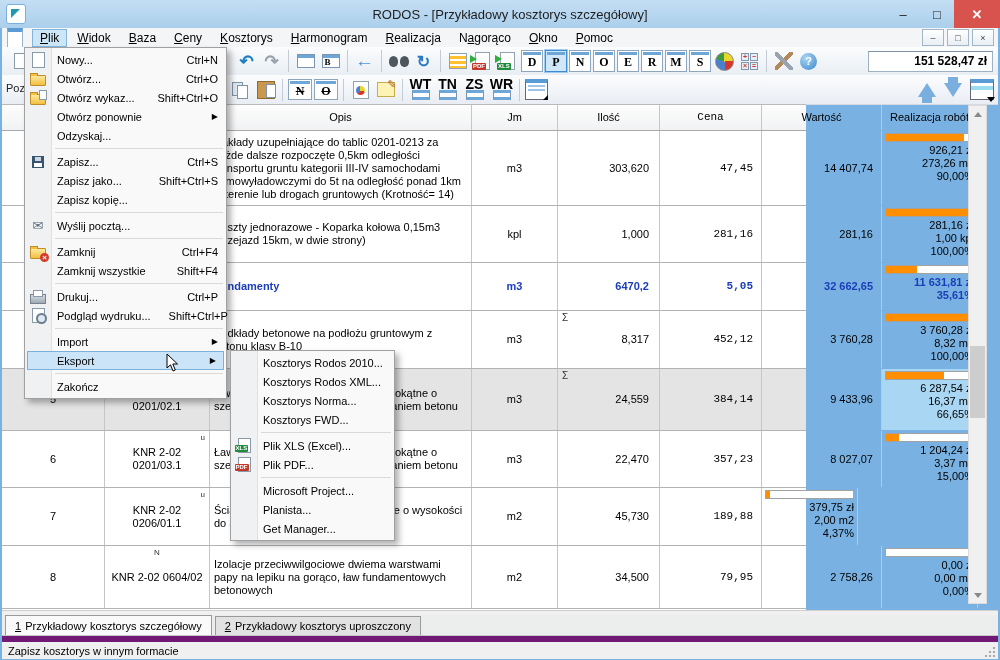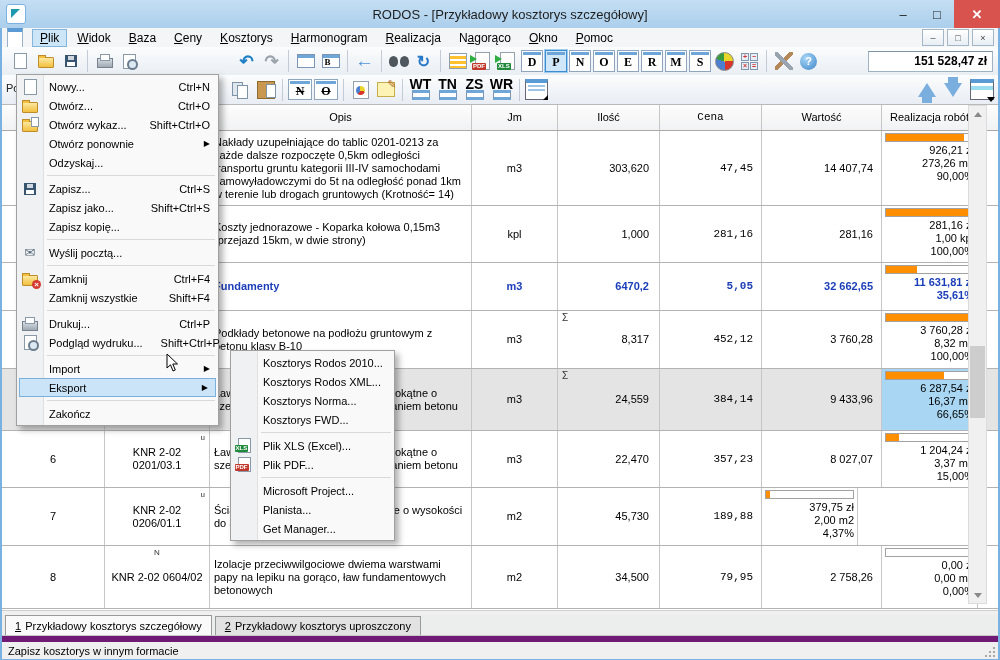--- a/index.html
+++ b/index.html
@@ -69,21 +69,21 @@
   .ic-listmenu::before{content:"";position:absolute;left:2px;top:2px;right:2px;height:2px;background:#9fc4e8;box-shadow:0 4px 0 #9fc4e8;}
   .ic-listmenu::after{content:"";position:absolute;right:-1px;bottom:-1px;border-left:5px solid transparent;border-bottom:5px solid #000;}
   .ic-grid{width:22px;height:16px;background:#fff;border:1px solid #667;border-top:4px solid #5b9bd5;position:relative;}
   .ic-grid::before{content:"";position:absolute;left:0;top:3px;right:0;height:4px;background:#9adcf0;}
   .ic-grid::after{content:"";position:absolute;right:-2px;bottom:-3px;border-left:4px solid transparent;border-right:4px solid transparent;border-top:5px solid #000;}
   .tri-up{width:0;height:0;border-left:9px solid transparent;border-right:9px solid transparent;border-bottom:14px solid #79aede;position:relative;margin:0 4px;}
   .tri-up::after{content:"";position:absolute;left:-5px;top:14px;width:10px;height:6px;background:#79aede;}
   .tri-down{transform:rotate(180deg);}
   .viewsel{position:absolute;left:4px;top:7px;font-size:11px;color:#222;}
   
-  .grid{position:absolute;left:2px;top:104px;width:996px;height:506px;background:#fff;border-top:1px solid #b9b9b9;}
+  .grid{position:absolute;left:2px;top:104px;width:804px;height:506px;background:#fff;border-top:1px solid #b9b9b9;}
   .trow{display:flex;border-bottom:1px solid #b3b3b3;box-sizing:border-box;}
   .cell{border-right:1px solid #c6c6c6;box-sizing:border-box;display:flex;align-items:center;justify-content:center;position:relative;padding:2px 4px;line-height:13px;}
   .c1{width:103px;flex:none;} .c2{width:105px;flex:none;} .c3{width:262px;flex:none;justify-content:flex-start;text-align:left;}
   .c4{width:86px;flex:none;} .c5{width:102px;flex:none;justify-content:flex-end;text-align:right;padding-right:10px;}
   .c6{width:102px;flex:none;justify-content:flex-end;text-align:right;padding-right:8px;font-family:Liberation Mono, monospace;}
   .c7{width:120px;flex:none;justify-content:flex-end;text-align:right;padding-right:8px;}
   .c8{width:96px;flex:none;flex-direction:column;align-items:stretch;justify-content:flex-start;padding:2px 3px;}
   .hdr{height:26px;background:linear-gradient(#fdfdfd,#f1f2f3);font-size:11px;border-bottom:1px solid #a9a9a9;}
   .hdr .cell{justify-content:center;text-align:center;padding:2px;}
   .bar{height:7px;border:1px solid #a2a2a2;background:#fff;margin-bottom:2px;flex:none;}
@@ -529,21 +529,21 @@
       </div>
   </div>
 
   <div class="statusbar">
     <div class="st-left">Zapisz kosztorys w innym formacie</div>
     <div class="st-pad">
         <div class="grip"></div>
       </div>
   </div>
 
-  <div class="menu" style="left:16px;top:47px;width:201px;margin-top:27px;">
+  <div class="menu" style="left:24px;top:47px;width:201px;">
     <div class="gut"></div>
     <div class="mitem">
         <span class="micon">
           <span class="mi-doc"></span>
         </span>
         <span class="lab">Nowy...</span>
         <span class="sc">Ctrl+N</span>
       </div>
     <div class="mitem">
         <span class="micon">

